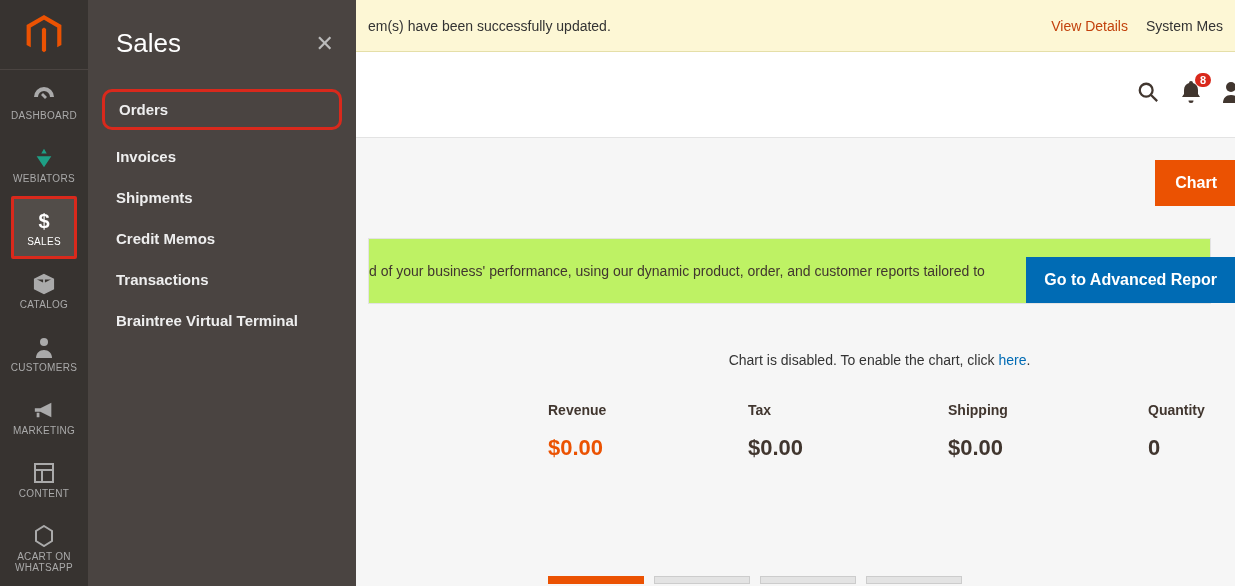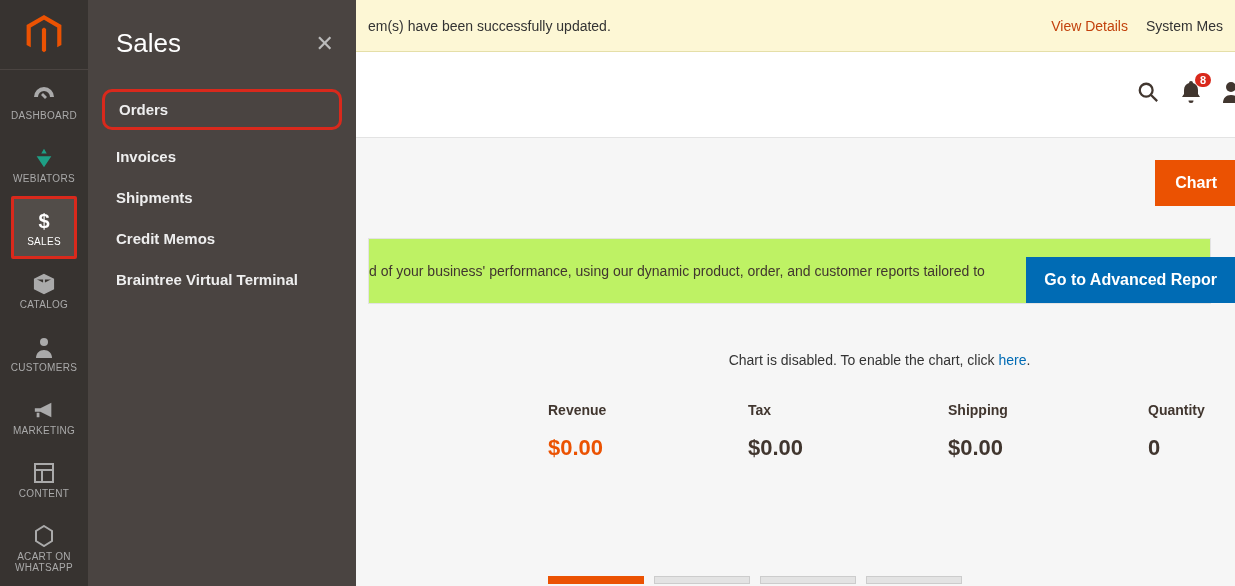--- a/index.html
+++ b/index.html
@@ -217,15 +217,16 @@
 <div class="submenu">
   <div class="submenu-header">
     <div class="submenu-title">Sales</div>
     <div class="close-x">✕</div>
   </div>
   <div class="submenu-items">
     <a class="submenu-item highlight">Orders</a>
     <a class="submenu-item">Invoices</a>
     <a class="submenu-item">Shipments</a>
     <a class="submenu-item">Credit Memos</a>
+    <a class="submenu-item">Transactions</a>
     <a class="submenu-item">Braintree Virtual Terminal</a>
   </div>
 </div>
 
 </body></html>

